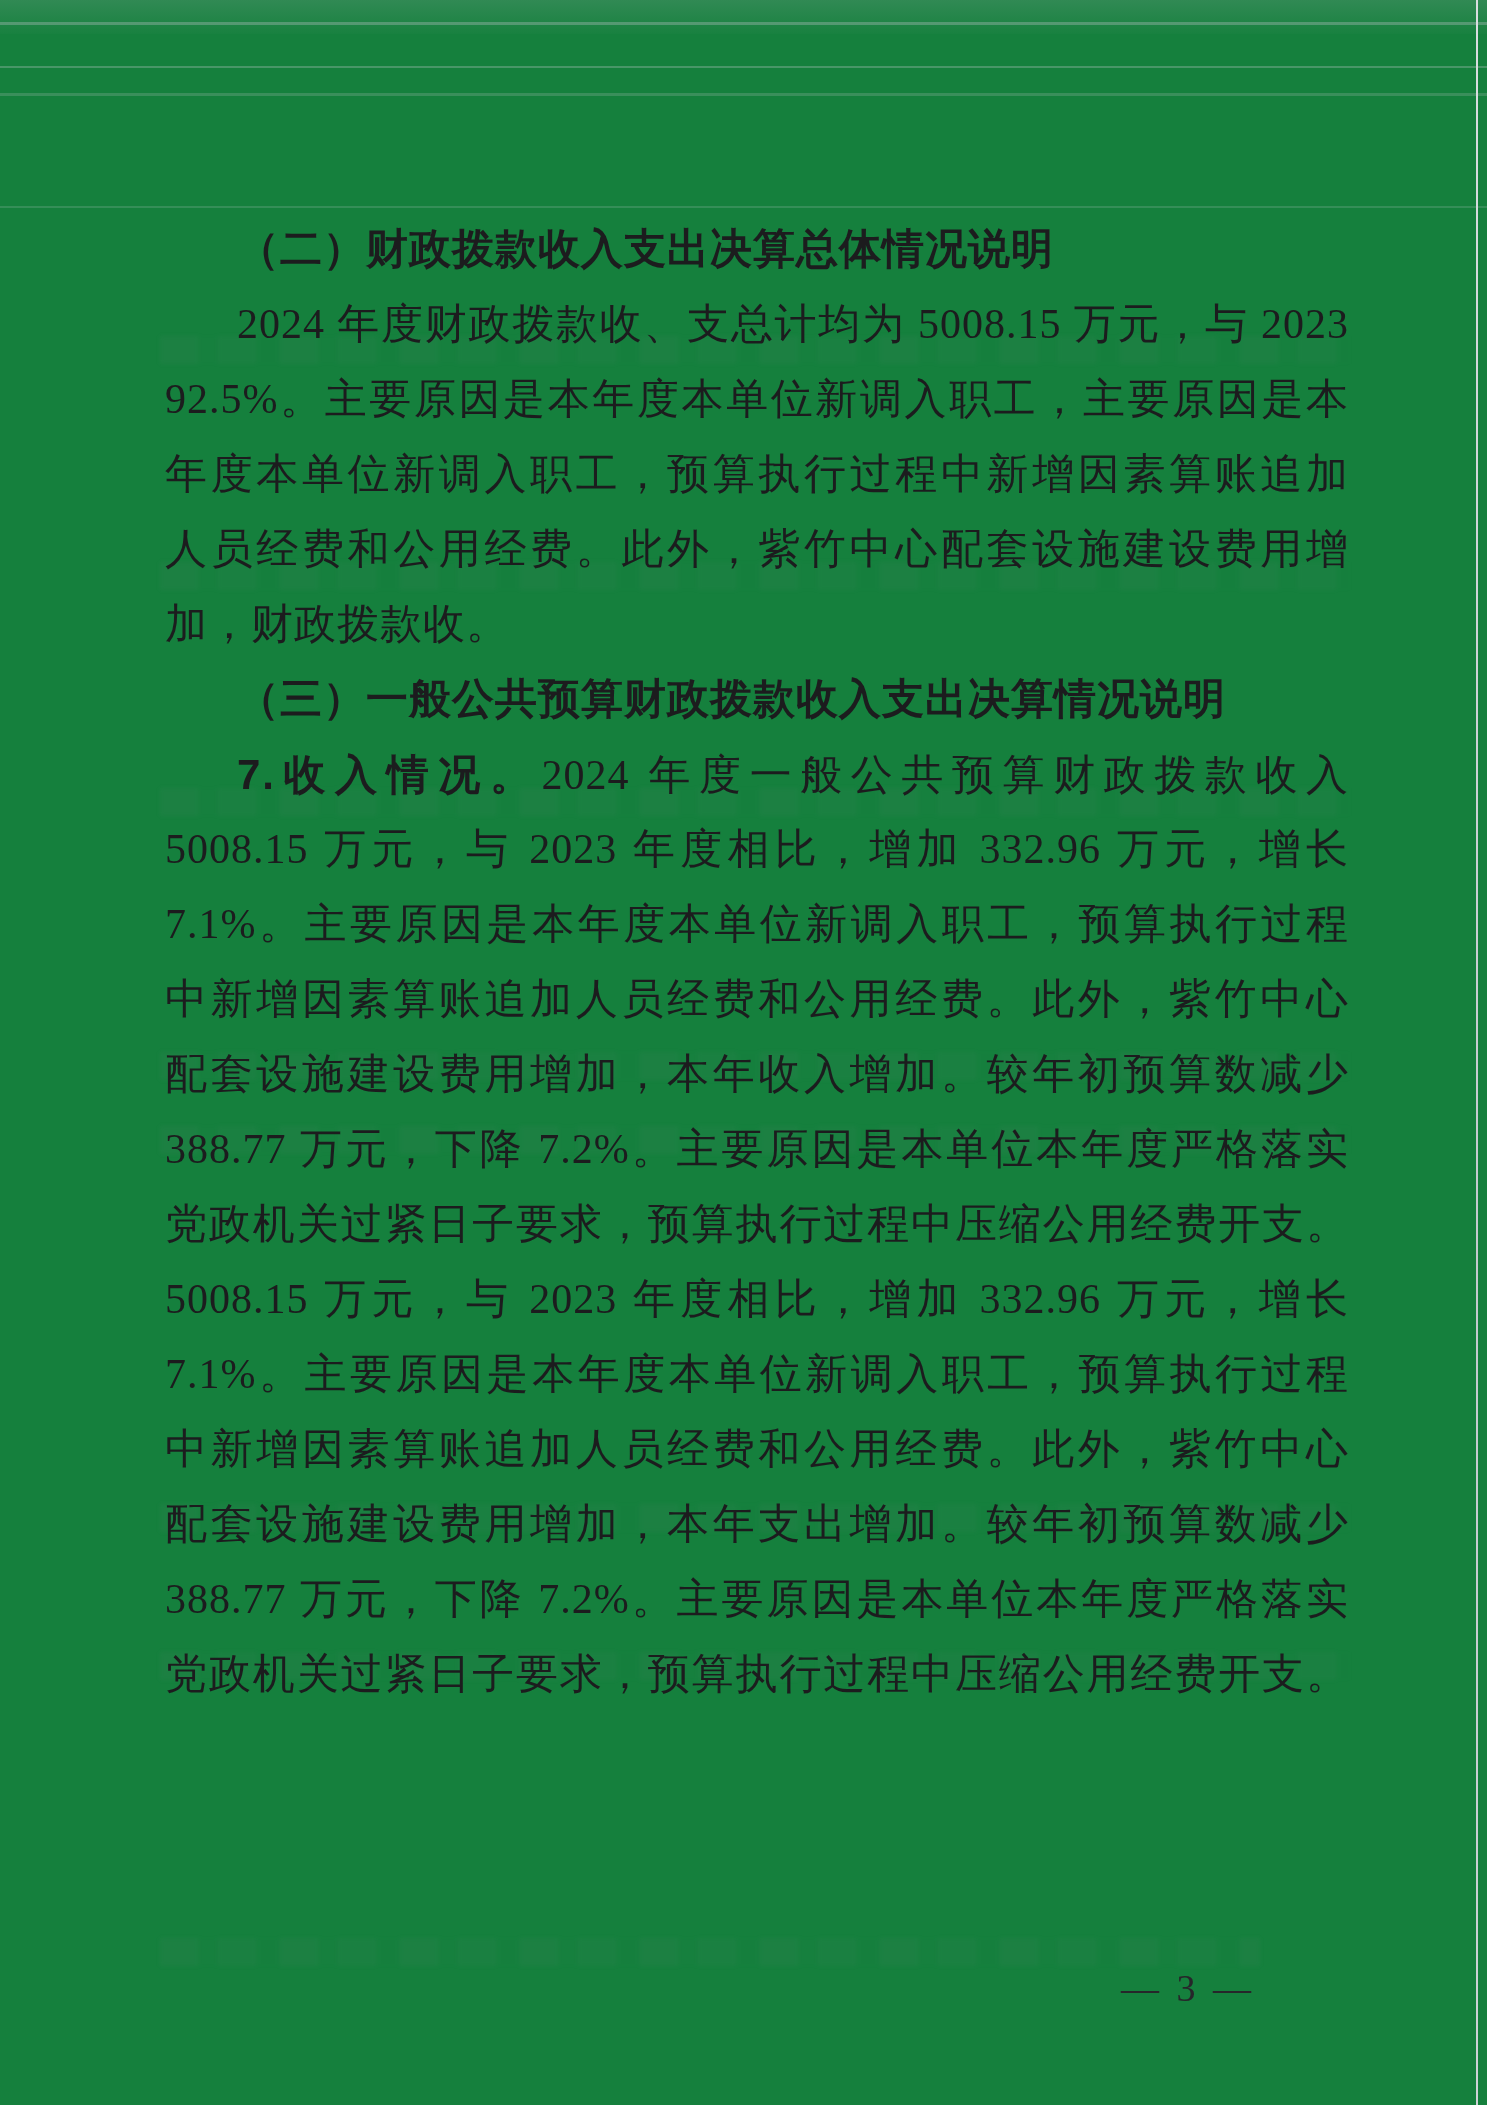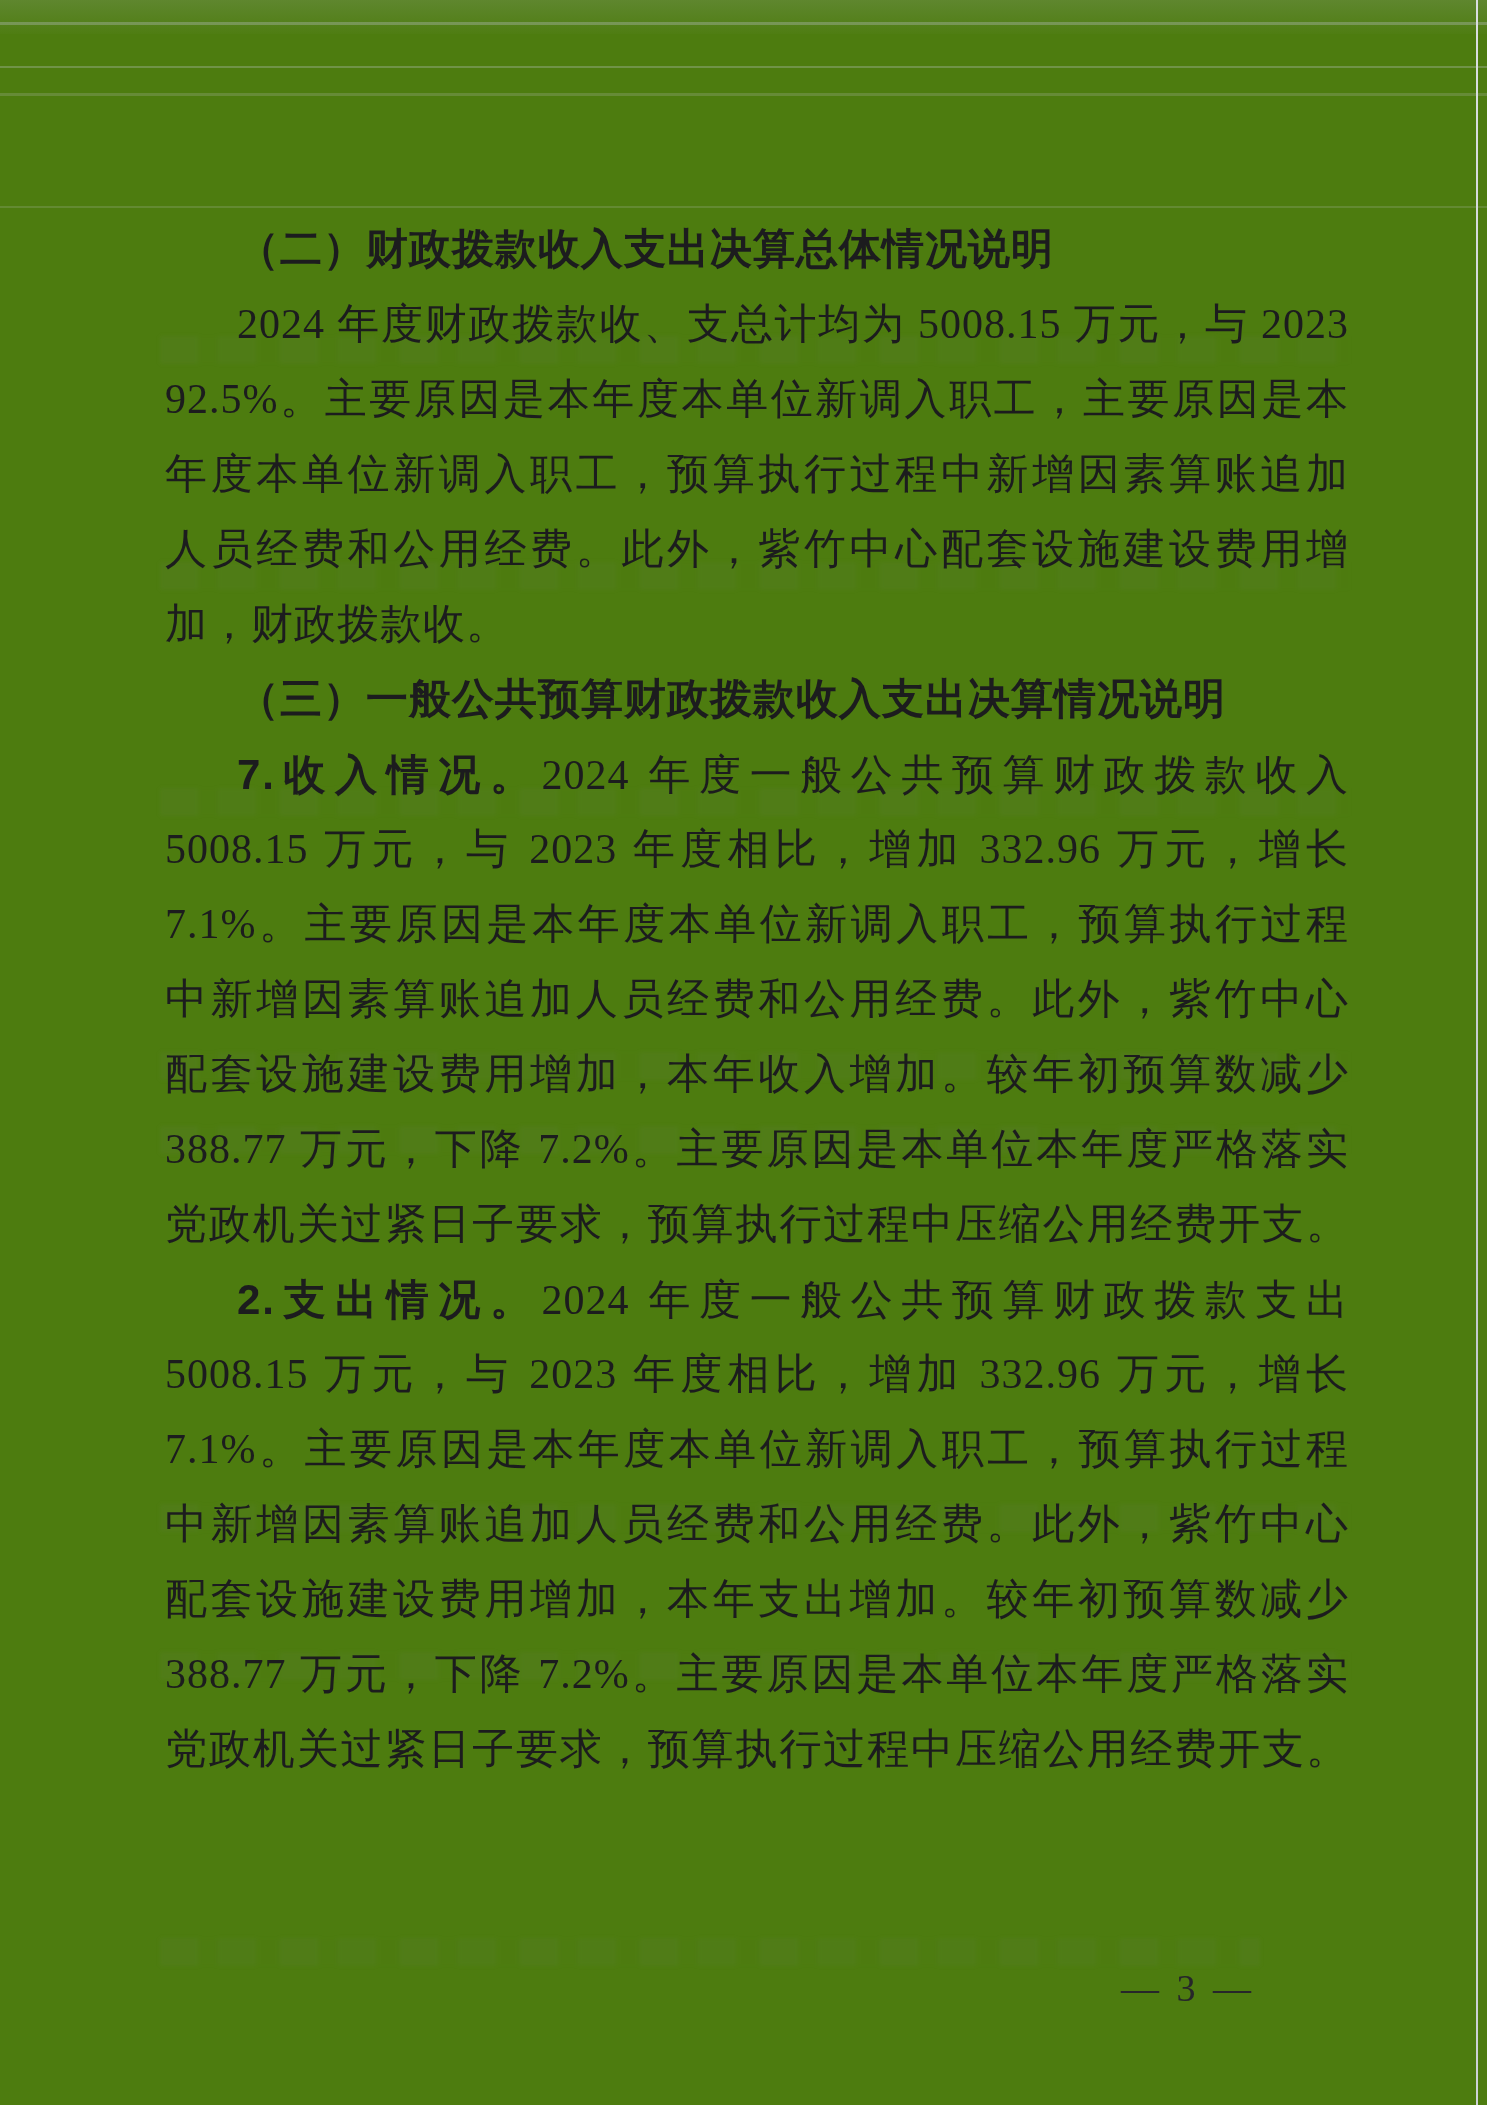--- a/index.html
+++ b/index.html
@@ -1,20 +1,20 @@
 <!DOCTYPE html>
 <html><head>
 <meta charset="utf-8">
 <style>
   html,body{margin:0;padding:0;background:#ffffff;}
   .page{
     position:relative;
     width:1487px;
     height:2105px;
-    background:#4d7c0f;
+    background:#15803d;
     overflow:hidden;
     font-family:"Liberation Serif","DejaVu Serif",serif;
     color:#1c1c1e;
   }
   
   .band{position:absolute;left:0;width:100%;pointer-events:none;}
   .band-soft{top:0;height:34px;background:linear-gradient(rgba(175,182,188,0.18),rgba(175,182,188,0.02));}
   .band-1{top:22px;height:3px;background:rgba(185,192,198,0.35);}
   .band-2{top:66px;height:2px;background:rgba(195,201,206,0.30);}
   .band-3{top:93px;height:3px;background:rgba(190,196,202,0.22);}
@@ -104,21 +104,20 @@
       <section class="block paragraph">
         <div class="line indent justify"><span class="lead">7.收入情况。</span>2024 年度一般公共预算财政拨款收入</div>
         <div class="line justify">5008.15 万元，与 2023 年度相比，增加 332.96 万元，增长</div>
         <div class="line justify">7.1%。主要原因是本年度本单位新调入职工，预算执行过程</div>
         <div class="line justify">中新增因素算账追加人员经费和公用经费。此外，紫竹中心</div>
         <div class="line justify">配套设施建设费用增加，本年收入增加。较年初预算数减少</div>
         <div class="line justify">388.77 万元，下降 7.2%。主要原因是本单位本年度严格落实</div>
         <div class="line justify">党政机关过紧日子要求，预算执行过程中压缩公用经费开支。</div>
       </section>
       <section class="block paragraph">
-        <div class="line indent justify"><span class="lead">2.支出情况。</span>2024 年度一般公共预算财政拨款支出</div>
         <div class="line justify">5008.15 万元，与 2023 年度相比，增加 332.96 万元，增长</div>
         <div class="line justify">7.1%。主要原因是本年度本单位新调入职工，预算执行过程</div>
         <div class="line justify">中新增因素算账追加人员经费和公用经费。此外，紫竹中心</div>
         <div class="line justify">配套设施建设费用增加，本年支出增加。较年初预算数减少</div>
         <div class="line justify">388.77 万元，下降 7.2%。主要原因是本单位本年度严格落实</div>
         <div class="line justify">党政机关过紧日子要求，预算执行过程中压缩公用经费开支。</div>
       </section>
     </main>
 
   <div class="footer">

